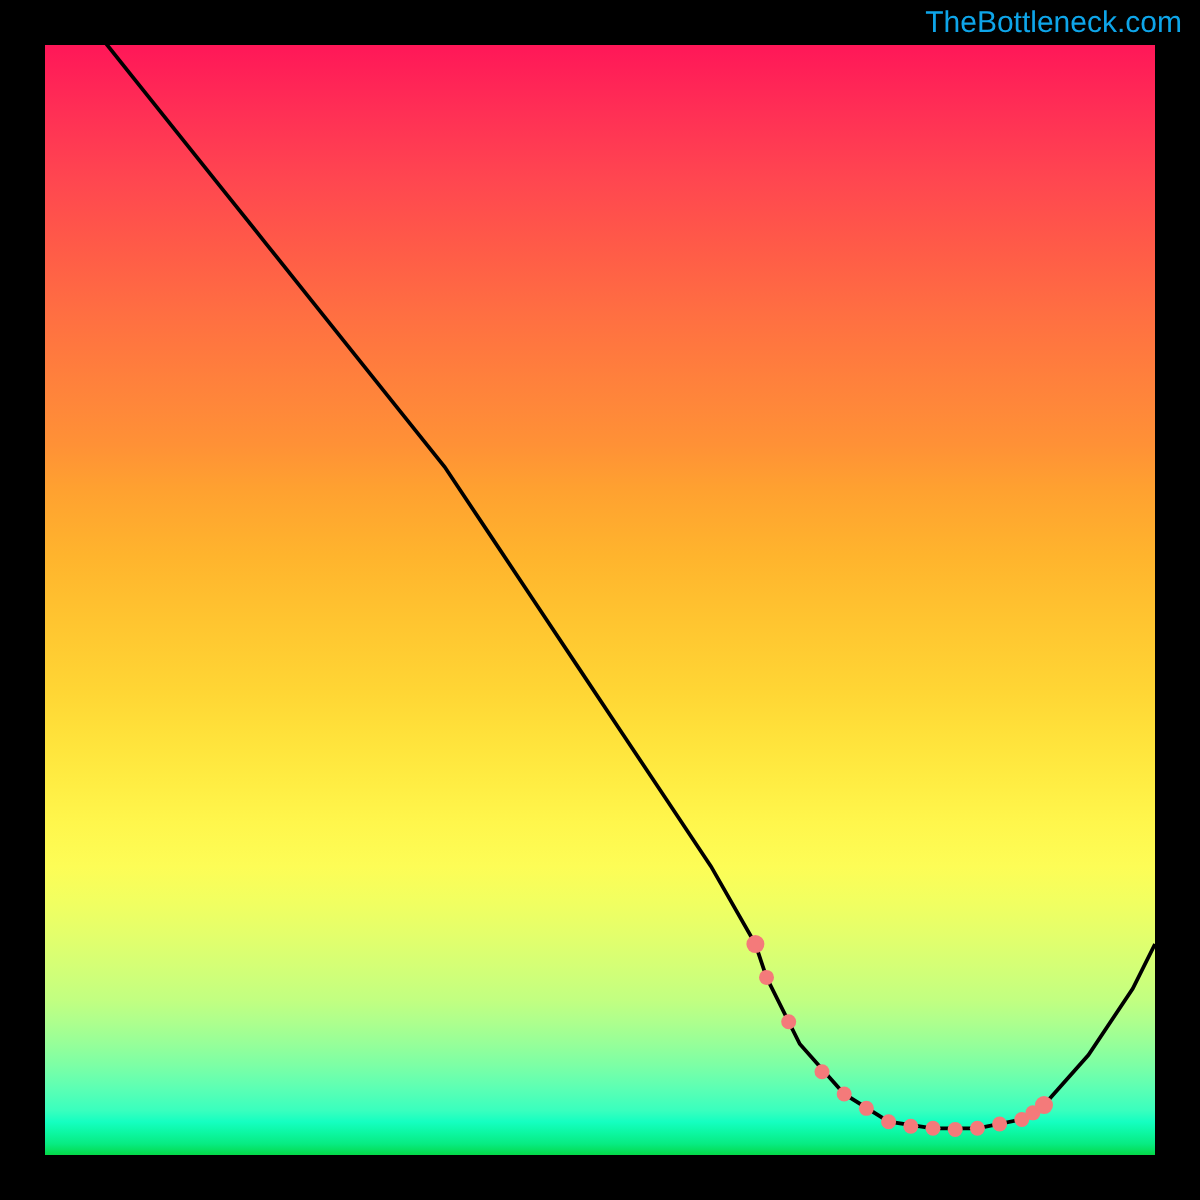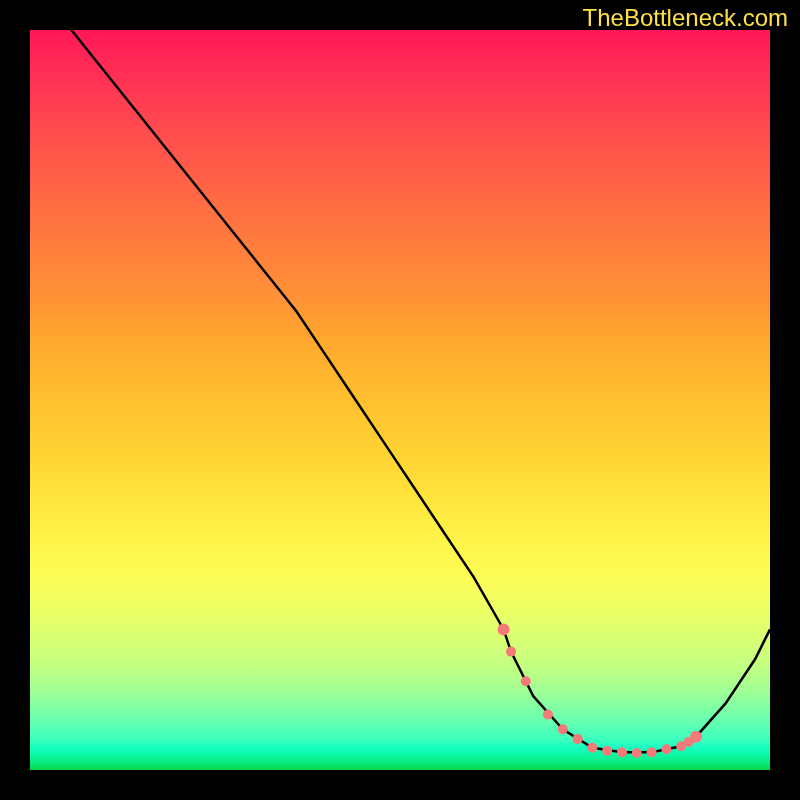--- a/index.html
+++ b/index.html
@@ -14,22 +14,22 @@
   .container {
     position: relative;
     width: 800px;
     height: 800px;
     background: #000;
   }
   .watermark {
     position: absolute;
     top: 4px;
     right: 12px;
-    color: #fde047;
-    font-size: 24px;
+    color: #0ea5e9;
+    font-size: 20px;
     font-weight: 500;
     z-index: 5;
   }
   .plot-area {
     position: absolute;
     left: 30px;
     top: 30px;
     width: 740px;
     height: 740px;
     overflow: hidden;

